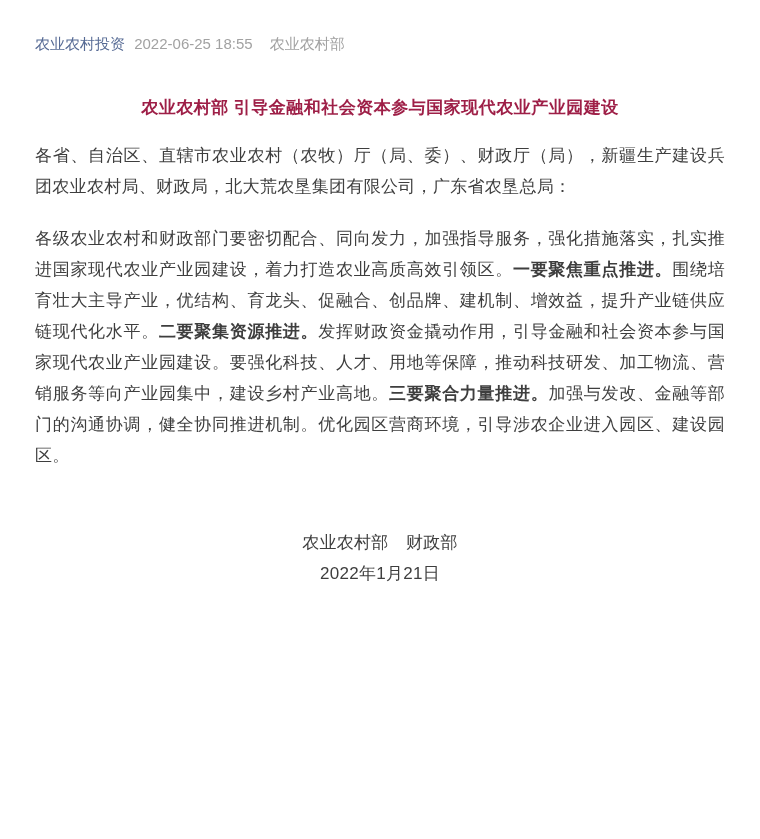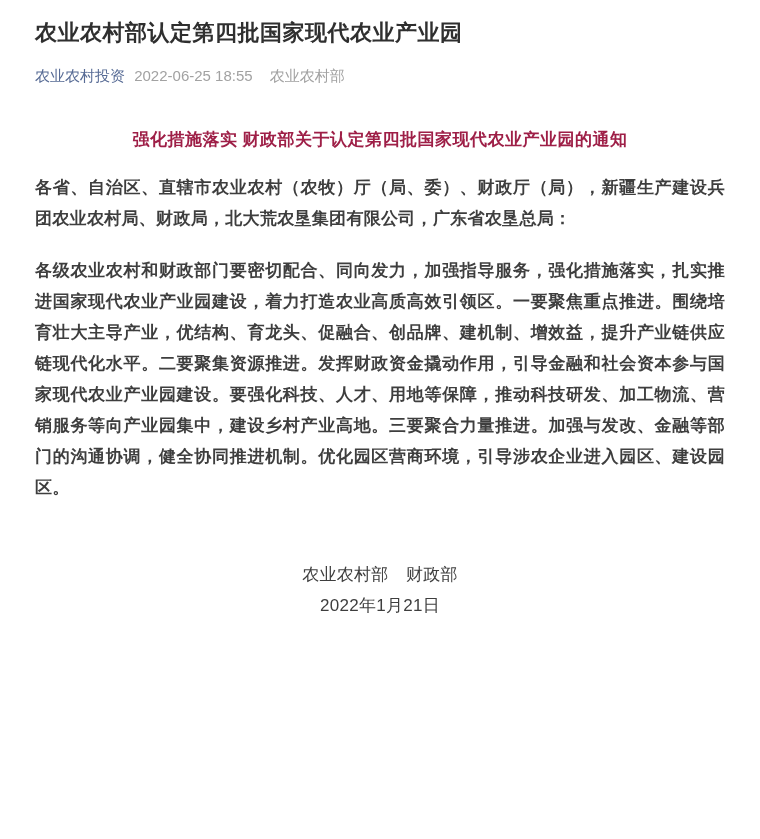--- a/index.html
+++ b/index.html
@@ -65,50 +65,49 @@
   }
   .para {
     margin: 21px 0 0 0;
     font-size: 17px;
     line-height: 31px;
     color: var(--body-text);
     text-align: justify;
     letter-spacing: 0.3px;
   }
   .para.left { text-align: left; }
-  .para .run { font-weight: bold; }
+  .para .run { font-weight: normal; }
   .para .run.bold { font-weight: bold; }
   .signature-block {
     margin-top: 56px;
   }
   .signature {
     margin: 0;
     font-size: 17px;
     line-height: 31px;
     color: var(--body-text);
     text-align: center;
     letter-spacing: 0.3px;
   }
 </style>
 </head>
 <body>
 
 <div class="page">
 
-  <h1 class="article-title">农业农村部认定第四批国家现代农业产业园</h1>
 
   <div class="meta">
     <span class="account">农业农村投资</span>
     <span class="time">2022-06-25 18:55</span>
     <span class="loc">农业农村部</span>
   </div>
 
   <div class="article-body">
 
-    <h2 class="notice-heading">强化措施落实 财政部关于认定第四批国家现代农业产业园的通知</h2>
+    <h2 class="notice-heading">农业农村部 引导金融和社会资本参与国家现代农业产业园建设</h2>
 
     <div id="paragraphs">
         <p class="para"><span class="run">各省、自治区、直辖市农业农村（农牧）厅（局、委）、财政厅（局），新疆生产建设兵团农业农村局、财政局，北大荒农垦集团有限公司，广东省农垦总局：</span></p>
         <p class="para"><span class="run">各级农业农村和财政部门要密切配合、同向发力，加强指导服务，强化措施落实，扎实推进国家现代农业产业园建设，着力打造农业高质高效引领区。</span><span class="run bold">一要聚焦重点推进。</span><span class="run">围绕培育壮大主导产业，优结构、育龙头、促融合、创品牌、建机制、增效益，提升产业链供应链现代化水平。</span><span class="run bold">二要聚集资源推进。</span><span class="run">发挥财政资金撬动作用，引导金融和社会资本参与国家现代农业产业园建设。要强化科技、人才、用地等保障，推动科技研发、加工物流、营销服务等向产业园集中，建设乡村产业高地。</span><span class="run bold">三要聚合力量推进。</span><span class="run">加强与发改、金融等部门的沟通协调，健全协同推进机制。优化园区营商环境，引导涉农企业进入园区、建设园区。</span></p>
       </div>
 
     <div class="signature-block">
       <p class="signature">农业农村部　财政部</p>
       <p class="signature">2022年1月21日</p>
     </div>

